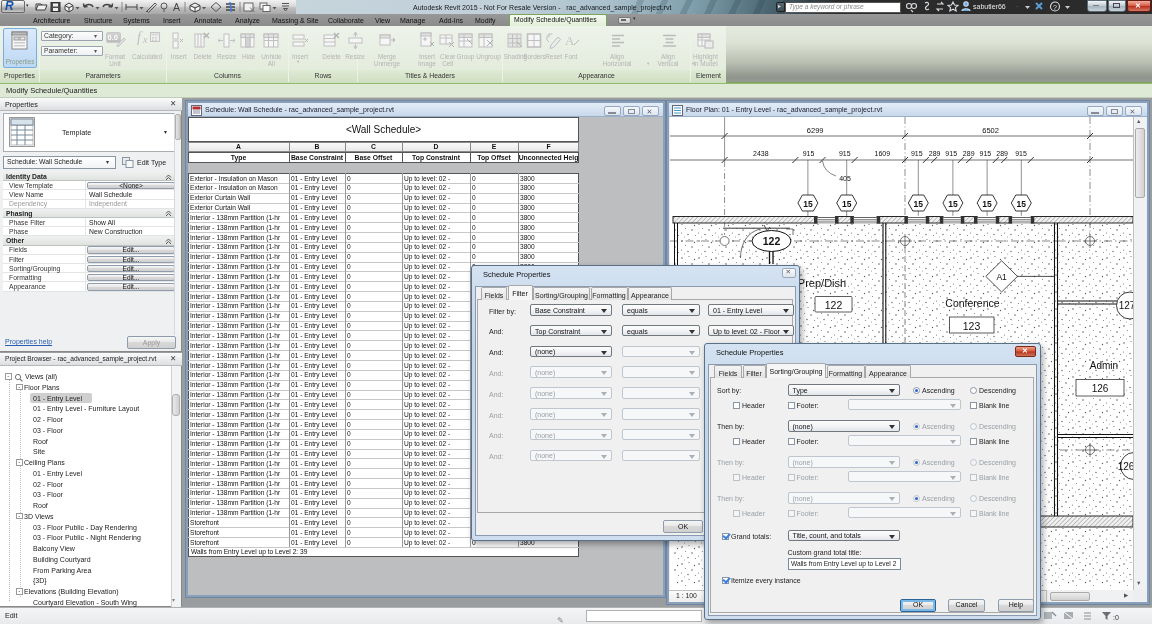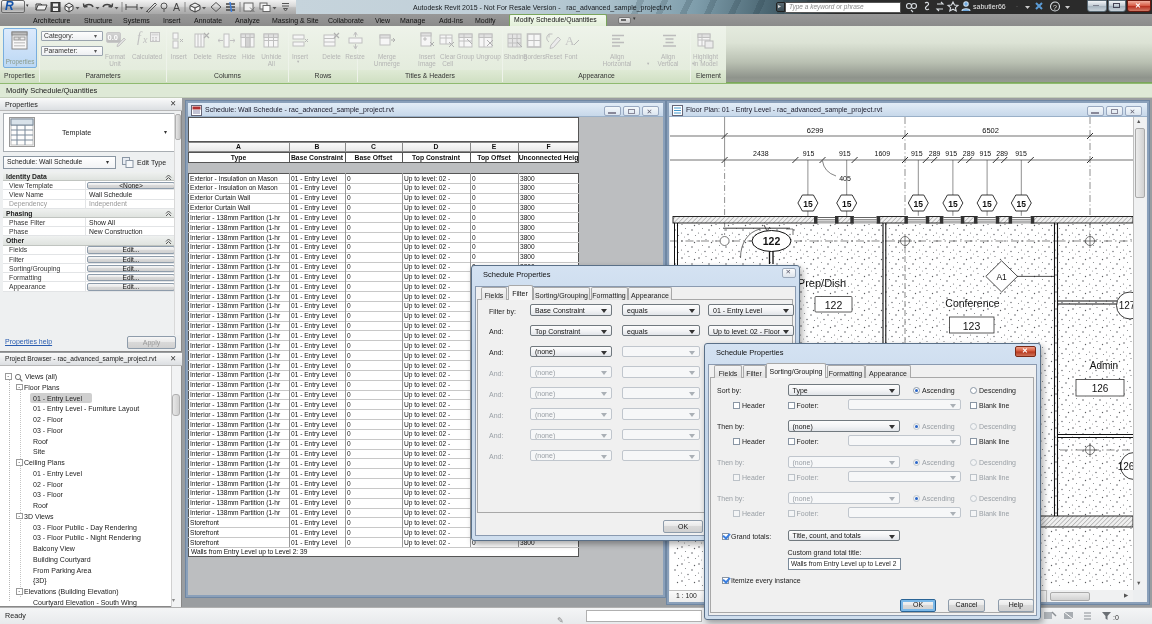--- a/index.html
+++ b/index.html
@@ -554,21 +554,21 @@
 <div style="position:absolute;left:33px;top:554.75px;font-size:7px;line-height:9px;white-space:nowrap;color:#222;">Building Courtyard</div>
 <div style="position:absolute;left:33px;top:565.5px;font-size:7px;line-height:9px;white-space:nowrap;color:#222;">From Parking Area</div>
 <div style="position:absolute;left:33px;top:576.25px;font-size:7px;line-height:9px;white-space:nowrap;color:#222;">{3D}</div>
 <div style="position:absolute;left:16px;top:588.2px;width:6.5px;height:6.5px;border:1px solid #9a9a9a;background:#fff;font-size:6px;line-height:5px;text-align:center;color:#444;">-</div>
 <div style="position:absolute;left:24px;top:587.0px;font-size:7px;line-height:9px;white-space:nowrap;color:#222;">Elevations (Building Elevation)</div>
 <div style="position:absolute;left:33px;top:597.75px;font-size:7px;line-height:9px;white-space:nowrap;color:#222;">Courtyard Elevation - South Wing</div>
 <div style="position:absolute;left:171px;top:366px;width:10px;height:241px;background:#f2f3f4;border-left:1px solid #d0d0d0;"></div>
 <div style="position:absolute;left:172px;top:394px;width:8px;height:22px;background:linear-gradient(90deg,#e8e8e8,#cfcfcf);border:1px solid #b0b0b0;border-radius:3px;"></div>
 <div style="position:absolute;left:172px;top:596px;font-size:6px;line-height:8px;white-space:nowrap;color:#888;">▾</div>
 <div style="position:absolute;left:0px;top:607px;width:1152px;height:17px;background:linear-gradient(#f4f5f6,#e8eaec);border-top:1px solid #b0b0b0;"></div>
-<div style="position:absolute;left:5px;top:611px;font-size:7.2px;line-height:9.2px;white-space:nowrap;color:#222;">Ready</div>
+<div style="position:absolute;left:5px;top:611px;font-size:7.2px;line-height:9.2px;white-space:nowrap;color:#222;">Edit</div>
 <div style="position:absolute;left:557px;top:609px;width:12px;height:12px;"><span style="font-size:8px;color:#888;">✎</span></div>
 <div style="position:absolute;left:586px;top:609.5px;width:116px;height:12px;background:#fff;border:1px solid #b0b0b0;"></div>
 <svg width="80" height="14" style="position:absolute;left:1042px;top:609px" viewBox="0 0 80 14">
       <g fill="#8a8f94" stroke="#8a8f94">
         <rect x="2" y="3" width="8" height="7" fill="#b0b5ba" stroke="none"></rect>
         <path d="M10,3 l4,4" stroke-width="1.5"></path>
         <rect x="22" y="3" width="9" height="7" fill="#a8adb2" stroke="none"></rect>
         <path d="M22,3 l9,7" stroke="#fff"></path>
         <path d="M42,4 l7,0 m-7,3 l7,0 m-7,3 l7,0" stroke-width="1"></path>
         <path d="M60,3 l9,0 -3.5,4 0,4 -2,-1.5 0,-2.5 z" fill="#6a6f74" stroke="none"></path>
@@ -586,20 +586,23 @@
       </g>
     </svg>
 <div style="position:absolute;left:205px;top:104.5px;font-size:7px;line-height:9px;white-space:nowrap;color:#1a1a2a;">Schedule: Wall Schedule - rac_advanced_sample_project.rvt</div>
 <div style="position:absolute;left:604px;top:106px;width:17px;height:10px;background:linear-gradient(#f4f8fb,#dde6f0);border:1px solid #98a8c0;border-radius:2px;"></div>
 <div style="position:absolute;left:608px;top:111.5px;width:8px;height:2px;background:#889;"></div>
 <div style="position:absolute;left:623px;top:106px;width:17px;height:10px;background:linear-gradient(#f4f8fb,#dde6f0);border:1px solid #98a8c0;border-radius:2px;"></div>
 <div style="position:absolute;left:628px;top:108.5px;width:7px;height:5px;border:1.5px solid #889;"></div>
 <div style="position:absolute;left:642px;top:106px;width:17px;height:10px;background:linear-gradient(#f4f8fb,#dde6f0);border:1px solid #98a8c0;border-radius:2px;"></div>
 <div style="position:absolute;left:646.5px;top:106.5px;font-size:7px;line-height:9px;white-space:nowrap;color:#667;">✕</div>
 <div style="position:absolute;left:188px;top:117px;width:391px;height:25px;background:#fff;border:1px solid #555;"></div>
+<div style="position:absolute;left:188px;top:124px;font-size:10px;line-height:12px;white-space:nowrap;color:#111;">
+      <div style="width:391px;text-align:center;">&lt;Wall Schedule&gt;</div>
+    </div>
 <div style="position:absolute;left:188px;top:142px;width:101px;height:10px;background:linear-gradient(#fafafa,#e8e8e8);border:1px solid #888;border-right:none;"></div>
 <div style="position:absolute;left:188px;top:143px;font-size:6.8px;line-height:8.8px;white-space:nowrap;color:#111;">
       <div style="width:101px;text-align:center;"><b>A</b></div>
     </div>
 <div style="position:absolute;left:289px;top:142px;width:56px;height:10px;background:linear-gradient(#fafafa,#e8e8e8);border:1px solid #888;border-right:none;"></div>
 <div style="position:absolute;left:289px;top:143px;font-size:6.8px;line-height:8.8px;white-space:nowrap;color:#111;">
       <div style="width:56px;text-align:center;"><b>B</b></div>
     </div>
 <div style="position:absolute;left:345px;top:142px;width:57px;height:10px;background:linear-gradient(#fafafa,#e8e8e8);border:1px solid #888;border-right:none;"></div>
 <div style="position:absolute;left:345px;top:143px;font-size:6.8px;line-height:8.8px;white-space:nowrap;color:#111;">

